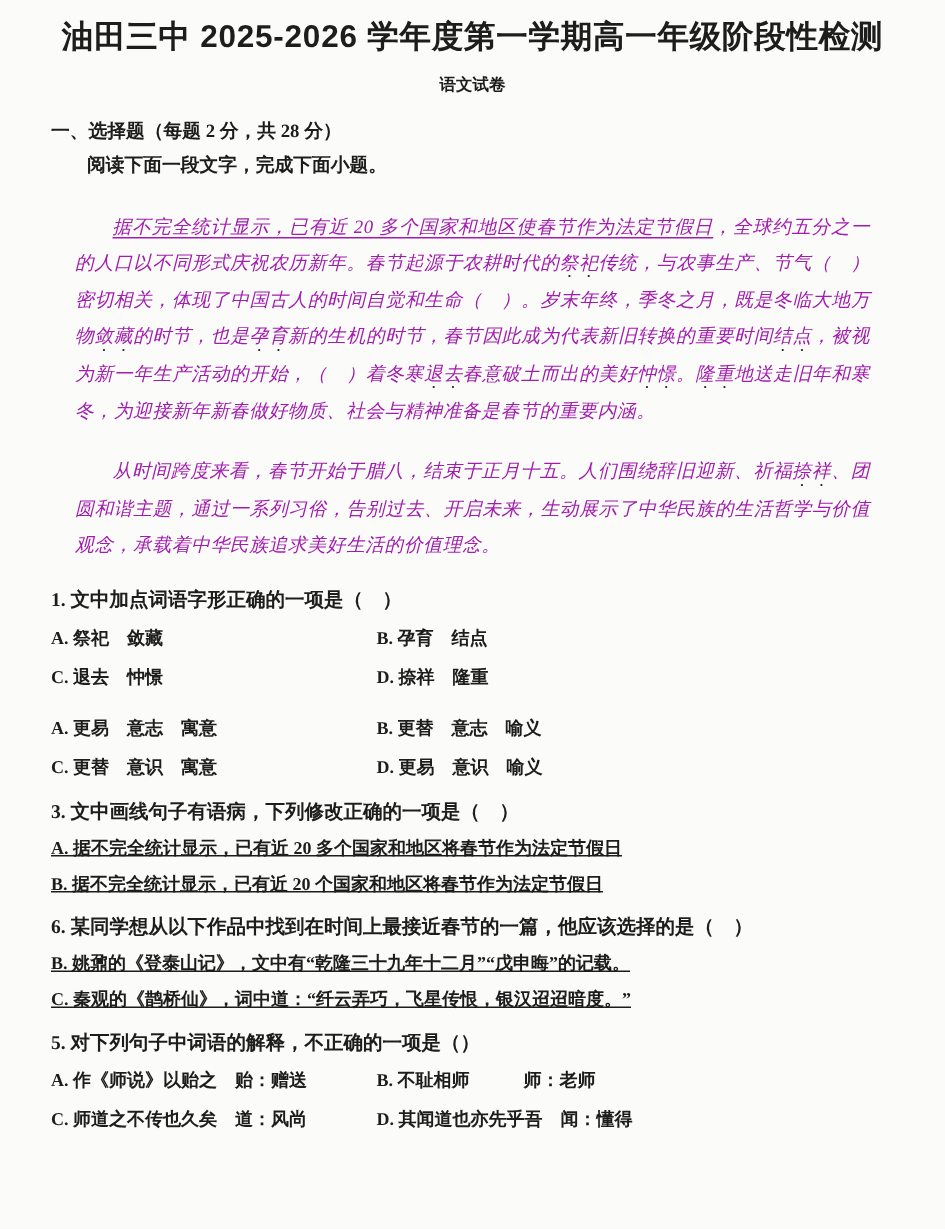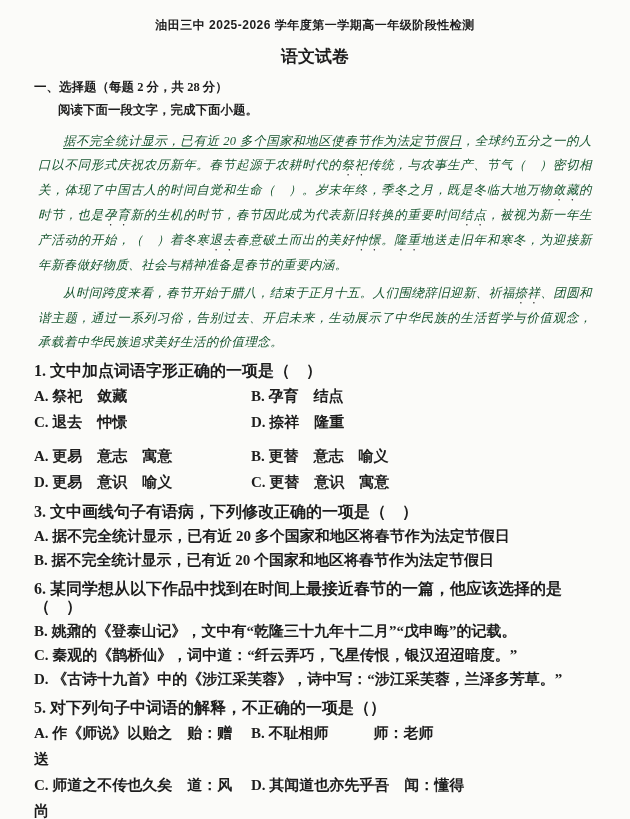--- a/index.html
+++ b/index.html
@@ -13,83 +13,83 @@
   .page {
     box-sizing: border-box;
     width: 630px; height: 819px;
     padding: 12px 34px 0 34px;
     background: #fbfbf9;
   }
   .title {
     text-align: center;
     font-family: "Liberation Sans", "DejaVu Sans", sans-serif;
     font-weight: 700;
-    font-size: 12px;
+    font-size: 21px;
     line-height: 26px;
     margin-bottom: 7px;
     letter-spacing: 0.5px;
   }
   .subtitle {
     text-align: center;
     font-family: "Liberation Sans", "DejaVu Sans", sans-serif;
     font-weight: 700;
-    font-size: 17px;
+    font-size: 11px;
     line-height: 24px;
     margin-bottom: 9px;
   }
   .section-heading {
     font-weight: 700;
     font-size: 12.5px;
     line-height: 18px;
     margin-bottom: 5px;
     font-family: Liberation Serif, serif;
   }
   .instruction {
     font-weight: 700;
     font-size: 12.5px;
     line-height: 18px;
     padding-left: 24px;
-    margin-bottom: 10px;
+    margin-bottom: 20px;
   }
   .passage { margin: 0; }
   .para {
-    margin: 4px;
+    margin: 16px;
     font-style: italic;
     font-size: 12.5px;
     line-height: 24px;
     text-align: justify;
     text-indent: 2em;
     letter-spacing: 0.4px;
-    color: #14532d;
+    color: #a21caf;
   }
   .u {
     text-decoration: underline;
     text-underline-offset: 3px;
   }
   .d {
     -webkit-text-emphasis: filled dot #222;
     -webkit-text-emphasis-position: under right;
     text-emphasis: filled dot #222;
     text-emphasis-position: under right;
   }
   .question { margin-top: 8px; }
   .stem {
     font-weight: 600;
-    font-size: 16px;
+    font-size: 13px;
     line-height: 18px;
     margin-bottom: 3px;
   }
-  .opts { font-size: 15px; font-weight: 600; }
+  .opts { font-size: 12px; font-weight: 600; }
   .opts.two-col {
     display: grid;
     grid-template-columns: 205px 1fr;
     column-gap: 12px;
   }
   .opts.two-col .opt { line-height: 26px; }
-  .opts.list .opt { line-height: 24px; display: block; }
+  .opts.list .opt { line-height: 24px; display: block; text-decoration: underline; }
   .opt { white-space: pre-wrap; }
 </style>
 </head>
 <body>
 
 <div class="page">
   <div class="title">油田三中 2025-2026 学年度第一学期高一年级阶段性检测</div>
   <div class="subtitle">语文试卷</div>
   <div class="section-heading">一、选择题（每题 2 分，共 28 分）</div>
   <div class="instruction">阅读下面一段文字，完成下面小题。</div>
@@ -104,37 +104,36 @@
           <div class="opt">A. 祭祀　敛藏</div>
           <div class="opt">B. 孕育　结点</div>
           <div class="opt">C. 退去　忡憬</div>
           <div class="opt">D. 捺祥　隆重</div>
         </div>
       </div>
       <div class="question">
         <div class="opts two-col">
           <div class="opt">A. 更易　意志　寓意</div>
           <div class="opt">B. 更替　意志　喻义</div>
+          <div class="opt">C. 更替　意识　寓意</div>
           <div class="opt">D. 更易　意识　喻义</div>
-          <div class="opt">C. 更替　意识　寓意</div>
         </div>
       </div>
       <div class="question">
         <div class="stem">3. 文中画线句子有语病，下列修改正确的一项是（　）</div>
         <div class="opts list">
           <div class="opt">A. 据不完全统计显示，已有近 20 多个国家和地区将春节作为法定节假日</div>
           <div class="opt">B. 据不完全统计显示，已有近 20 个国家和地区将春节作为法定节假日</div>
         </div>
       </div>
       <div class="question">
         <div class="stem">6. 某同学想从以下作品中找到在时间上最接近春节的一篇，他应该选择的是（　）</div>
         <div class="opts list">
           <div class="opt">B. 姚鼐的《登泰山记》，文中有“乾隆三十九年十二月”“戊申晦”的记载。</div>
           <div class="opt">C. 秦观的《鹊桥仙》，词中道：“纤云弄巧，飞星传恨，银汉迢迢暗度。”</div>
-          <div class="opt">D. 《古诗十九首》中的《涉江采芙蓉》，诗中写：“涉江采芙蓉，兰泽多芳草。”</div>
         </div>
       </div>
       <div class="question">
         <div class="stem">5. 对下列句子中词语的解释，不正确的一项是（）</div>
         <div class="opts two-col">
           <div class="opt">A. 作《师说》以贻之　贻：赠送</div>
           <div class="opt">B. 不耻相师　　　师：老师</div>
           <div class="opt">C. 师道之不传也久矣　道：风尚</div>
           <div class="opt">D. 其闻道也亦先乎吾　闻：懂得</div>
         </div>

